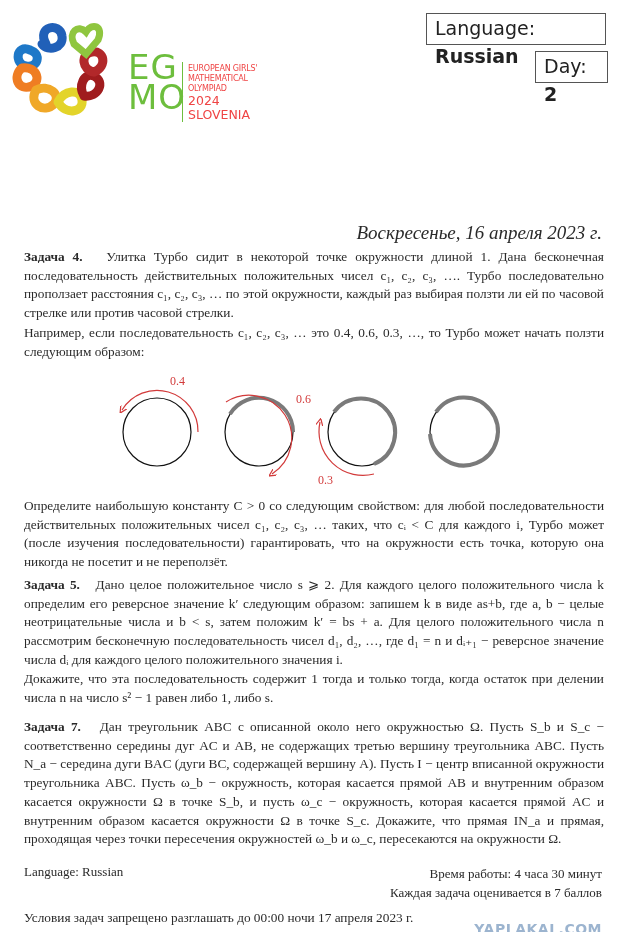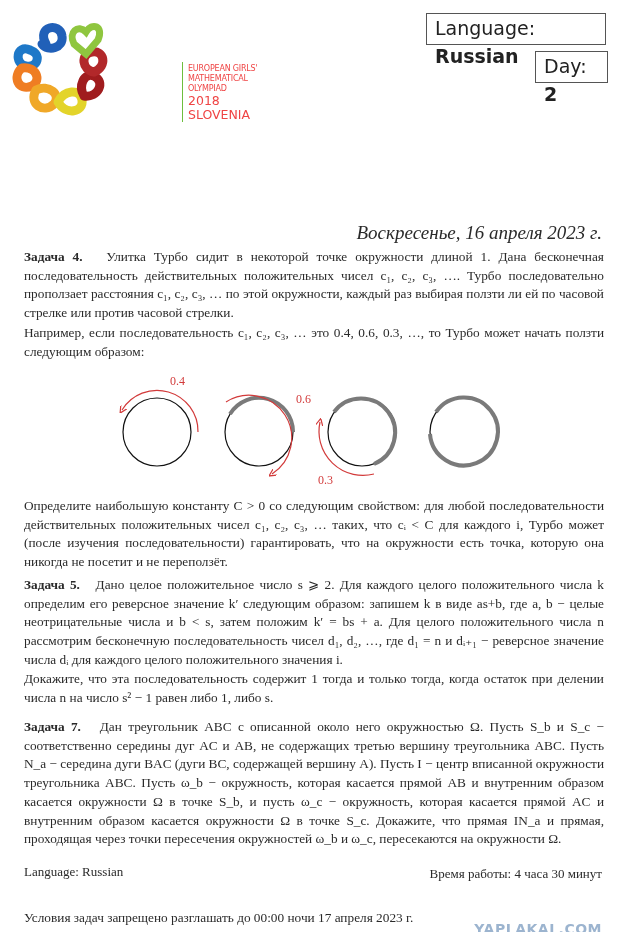--- a/index.html
+++ b/index.html
@@ -39,26 +39,30 @@
       <path d="M38 30 C28 12, 52 8, 54 22 C56 34, 40 38, 34 30" stroke="#2160b8"></path>
       <path d="M22 36 C8 30, 6 50, 18 52 C30 54, 34 40, 22 36" stroke="#1e78c8"></path>
       <path d="M14 54 C4 62, 10 78, 24 72 C34 66, 28 52, 14 54" stroke="#ef7d23"></path>
       <path d="M28 76 C20 90, 36 100, 46 90 C54 80, 40 70, 28 76" stroke="#f0a828"></path>
       <path d="M50 88 C58 102, 76 98, 74 86 C72 74, 56 76, 50 88" stroke="#e3d42a"></path>
       <path d="M76 82 C90 84, 98 68, 86 62 C76 58, 70 72, 76 82" stroke="#a01c1e"></path>
       <path d="M86 58 C100 52, 96 36, 84 38 C72 40, 74 56, 86 58" stroke="#b2282a"></path>
       <path d="M66 30 C60 18, 70 10, 78 18 C84 8, 96 12, 90 26 L78 40 Z" stroke="#8fc63f" stroke-width="7"></path>
     </g>
   </svg>
+  <div class="logo-eg">
+    <div>EG</div>
+    <div>MO</div>
+  </div>
   <div class="logo-sep"></div>
   <div class="logo-text">
     <span class="small">EUROPEAN GIRLS'</span>
     <span class="small">MATHEMATICAL</span>
     <span class="small">OLYMPIAD</span>
-    <span class="big">2018</span>
+    <span class="big">2024</span>
     <span class="big">SLOVENIA</span>
   </div>
 </div>
 
 <div class="box lang-box">
   <span>Language:</span>
   <b>Russian</b>
 </div>
 <div class="box day-box">
   <span>Day:</span>
@@ -115,15 +119,16 @@
 <div class="para" style="top:670px">Докажите, что эта последовательность содержит 1 тогда и только тогда, когда остаток при делении числа n на число s² − 1 равен либо 1, либо s.</div>
 
 <div class="para" style="top:718px">
   <b>Задача 7.</b>&nbsp;&nbsp;
   <span>Дан треугольник ABC с описанной около него окружностью Ω. Пусть S_b и S_c − соответственно середины дуг AC и AB, не содержащих третью вершину треугольника ABC. Пусть N_a − середина дуги BAC (дуги BC, содержащей вершину A). Пусть I − центр вписанной окружности треугольника ABC. Пусть ω_b − окружность, которая касается прямой AB и внутренним образом касается окружности Ω в точке S_b, и пусть ω_c − окружность, которая касается прямой AC и внутренним образом касается окружности Ω в точке S_c. Докажите, что прямая IN_a и прямая, проходящая через точки пересечения окружностей ω_b и ω_c, пересекаются на окружности Ω.</span>
 </div>
 
 <div class="footer-left">Language: Russian</div>
 <div class="footer-right">
   <div>Время работы: 4 часа 30 минут</div>
+  <div>Каждая задача оценивается в 7 баллов</div>
 </div>
 <div class="watermark">YAPLAKAL.COM</div>
 <div class="warning">Условия задач запрещено разглашать до 00:00 ночи 17 апреля 2023 г.</div>
 
 </body></html>

